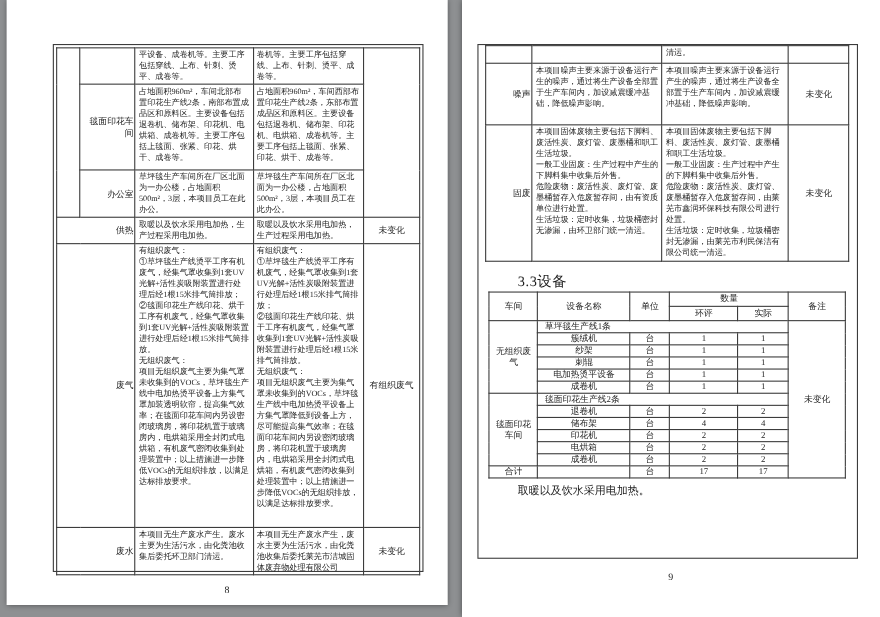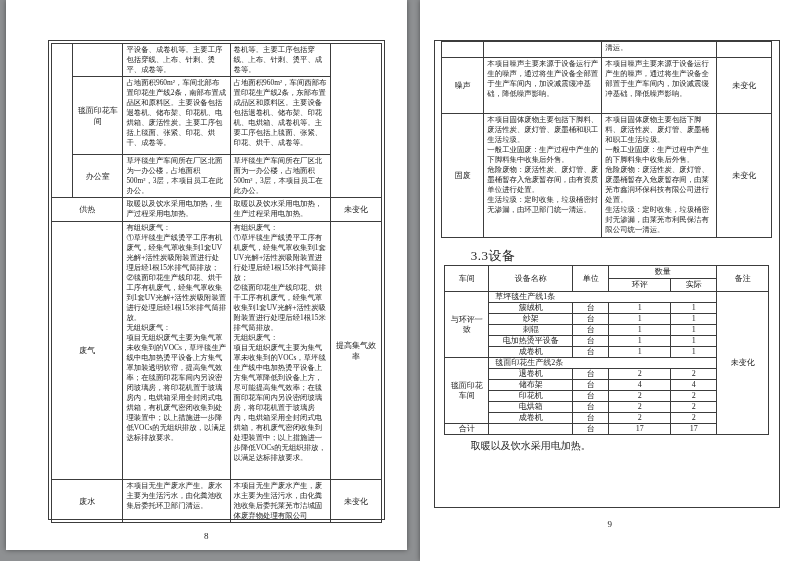--- a/index.html
+++ b/index.html
@@ -20,21 +20,21 @@
 
   table.t{border-collapse:collapse;table-layout:fixed;}
   table.t td{border:1px solid #3c3c3c;overflow:hidden;box-sizing:border-box;}
 
   
   .main-t{width:100%;height:100%;}
   .txt{
     font-size:7.4px;line-height:10px;padding:1px 3px;vertical-align:top;
     white-space:pre-line;text-align:left;
   }
-  .lbl{font-size:8px;line-height:11px;text-align:center;vertical-align:middle;padding:1px;}
+  .lbl{font-size:8px;line-height:11px;text-align:right;vertical-align:middle;padding:1px;}
   .stat{font-size:8px;text-align:center;vertical-align:middle;padding:1px;}
 
   
   .upper-t{width:318px;margin:0 auto;}
 
   
   .t22{width:324px;margin:0 auto;}
   .t22 td{font-size:8px;line-height:10px;text-align:center;vertical-align:middle;padding:0 2px;}
   .t22 .left-span{text-align:left;padding-left:6px;margin-left:28px;}
 
@@ -62,21 +62,21 @@
         <tbody>
             <tr style="height:30px">
           <td class="lbl" rowspan="3"></td>
           <td class="lbl"></td>
           <td class="txt">平设备、成卷机等。主要工序包括穿线、上布、针刺、烫平、成卷等。</td>
           <td class="txt">卷机等。主要工序包括穿线、上布、针刺、烫平、成卷等。</td>
           <td class="stat" rowspan="3"></td>
         </tr>
         <tr style="height:78px">
           <td class="lbl">毯面印花车间</td>
-          <td class="txt">占地面积960m²，车间北部布置印花生产线2条，南部布置成品区和原料区。主要设备包括退卷机、储布架、印花机、电烘箱、废活性炭。主要工序包括上毯面、张紧、印花、烘干、成卷等。</td>
+          <td class="txt">占地面积960m²，车间北部布置印花生产线2条，南部布置成品区和原料区。主要设备包括退卷机、储布架、印花机、电烘箱、成卷机等。主要工序包括上毯面、张紧、印花、烘干、成卷等。</td>
           <td class="txt">占地面积960m²，车间西部布置印花生产线2条，东部布置成品区和原料区。主要设备包括退卷机、储布架、印花机、电烘箱、成卷机等。主要工序包括上毯面、张紧、印花、烘干、成卷等。</td>
         </tr>
         <tr style="height:42px">
           <td class="lbl">办公室</td>
           <td class="txt">草坪毯生产车间所在厂区北面为一办公楼，占地面积500m²，3层，本项目员工在此办公。</td>
           <td class="txt">草坪毯生产车间所在厂区北面为一办公楼，占地面积500m²，3层，本项目员工在此办公。</td>
         </tr>
         <tr style="height:24px">
           <td class="lbl" colspan="2">供热</td>
           <td class="txt">取暖以及饮水采用电加热，生产过程采用电加热。</td>
@@ -88,21 +88,21 @@
           <td class="txt">有组织废气：
 ①草坪毯生产线烫平工序有机废气，经集气罩收集到1套UV光解+活性炭吸附装置进行处理后经1根15米排气筒排放；
 ②毯面印花生产线印花、烘干工序有机废气，经集气罩收集到1套UV光解+活性炭吸附装置进行处理后经1根15米排气筒排放。
 无组织废气：
 项目无组织废气主要为集气罩未收集到的VOCs，草坪毯生产线中电加热烫平设备上方集气罩加装透明软帘，提高集气效率；在毯面印花车间内另设密闭玻璃房，将印花机置于玻璃房内，电烘箱采用全封闭式电烘箱，有机废气密闭收集到处理装置中；以上措施进一步降低VOCs的无组织排放，以满足达标排放要求。</td>
           <td class="txt">有组织废气：
 ①草坪毯生产线烫平工序有机废气，经集气罩收集到1套UV光解+活性炭吸附装置进行处理后经1根15米排气筒排放；
 ②毯面印花生产线印花、烘干工序有机废气，经集气罩收集到1套UV光解+活性炭吸附装置进行处理后经1根15米排气筒排放。
 无组织废气：
 项目无组织废气主要为集气罩未收集到的VOCs，草坪毯生产线中电加热烫平设备上方集气罩降低到设备上方，尽可能提高集气效率；在毯面印花车间内另设密闭玻璃房，将印花机置于玻璃房内，电烘箱采用全封闭式电烘箱，有机废气密闭收集到处理装置中；以上措施进一步降低VOCs的无组织排放，以满足达标排放要求。</td>
-          <td class="stat">提高集气效率</td>
+          <td class="stat">有组织废气</td>
         </tr>
         <tr style="height:42px">
           <td class="lbl" colspan="2">废水</td>
           <td class="txt">本项目无生产废水产生。废水主要为生活污水，由化粪池收集后委托环卫部门清运。</td>
           <td class="txt">本项目无生产废水产生，废水主要为生活污水，由化粪池收集后委托莱芜市洁城固体废弃物处理有限公司</td>
           <td class="stat">未变化</td>
         </tr>
       </tbody>
         </table>
     </div>
@@ -164,21 +164,21 @@
           <td rowspan="2">设备名称</td>
           <td rowspan="2">单位</td>
           <td colspan="2">数量</td>
           <td rowspan="2">备注</td>
         </tr>
         <tr style="height:13px">
           <td>环评</td>
           <td>实际</td>
         </tr>
         <tr style="height:11px">
-          <td rowspan="6">与环评一致</td>
+          <td rowspan="6">无组织废气</td>
           <td colspan="4" class="left-span">草坪毯生产线1条</td>
           <td rowspan="13">未变化</td>
         </tr>
         <tr style="height:11px">
           <td>簇绒机</td>
           <td>台</td>
           <td>1</td>
           <td>1</td>
         </tr>
         <tr style="height:11px">

